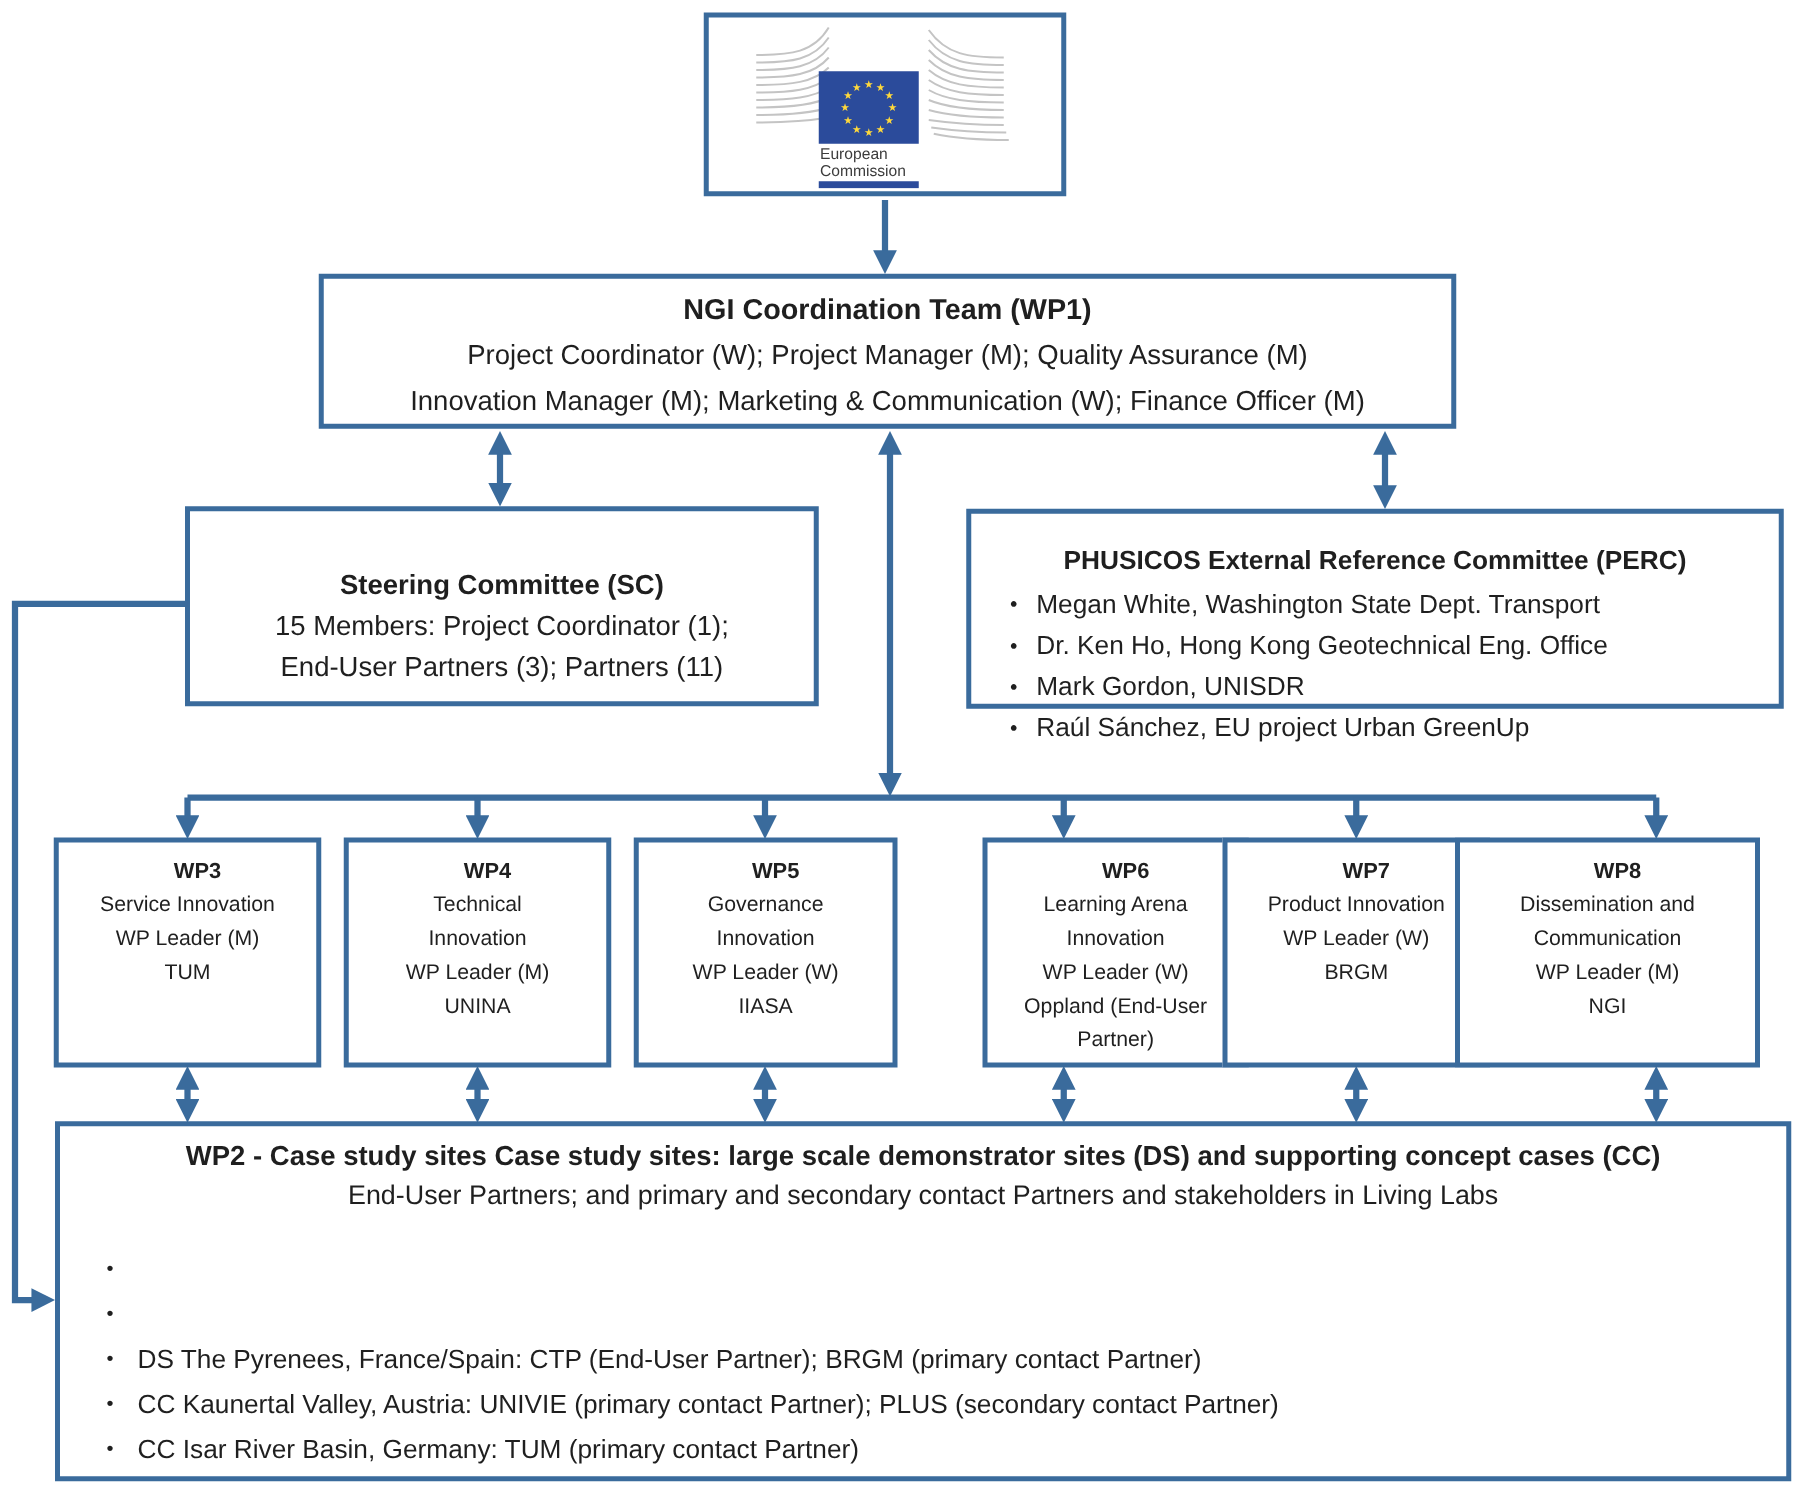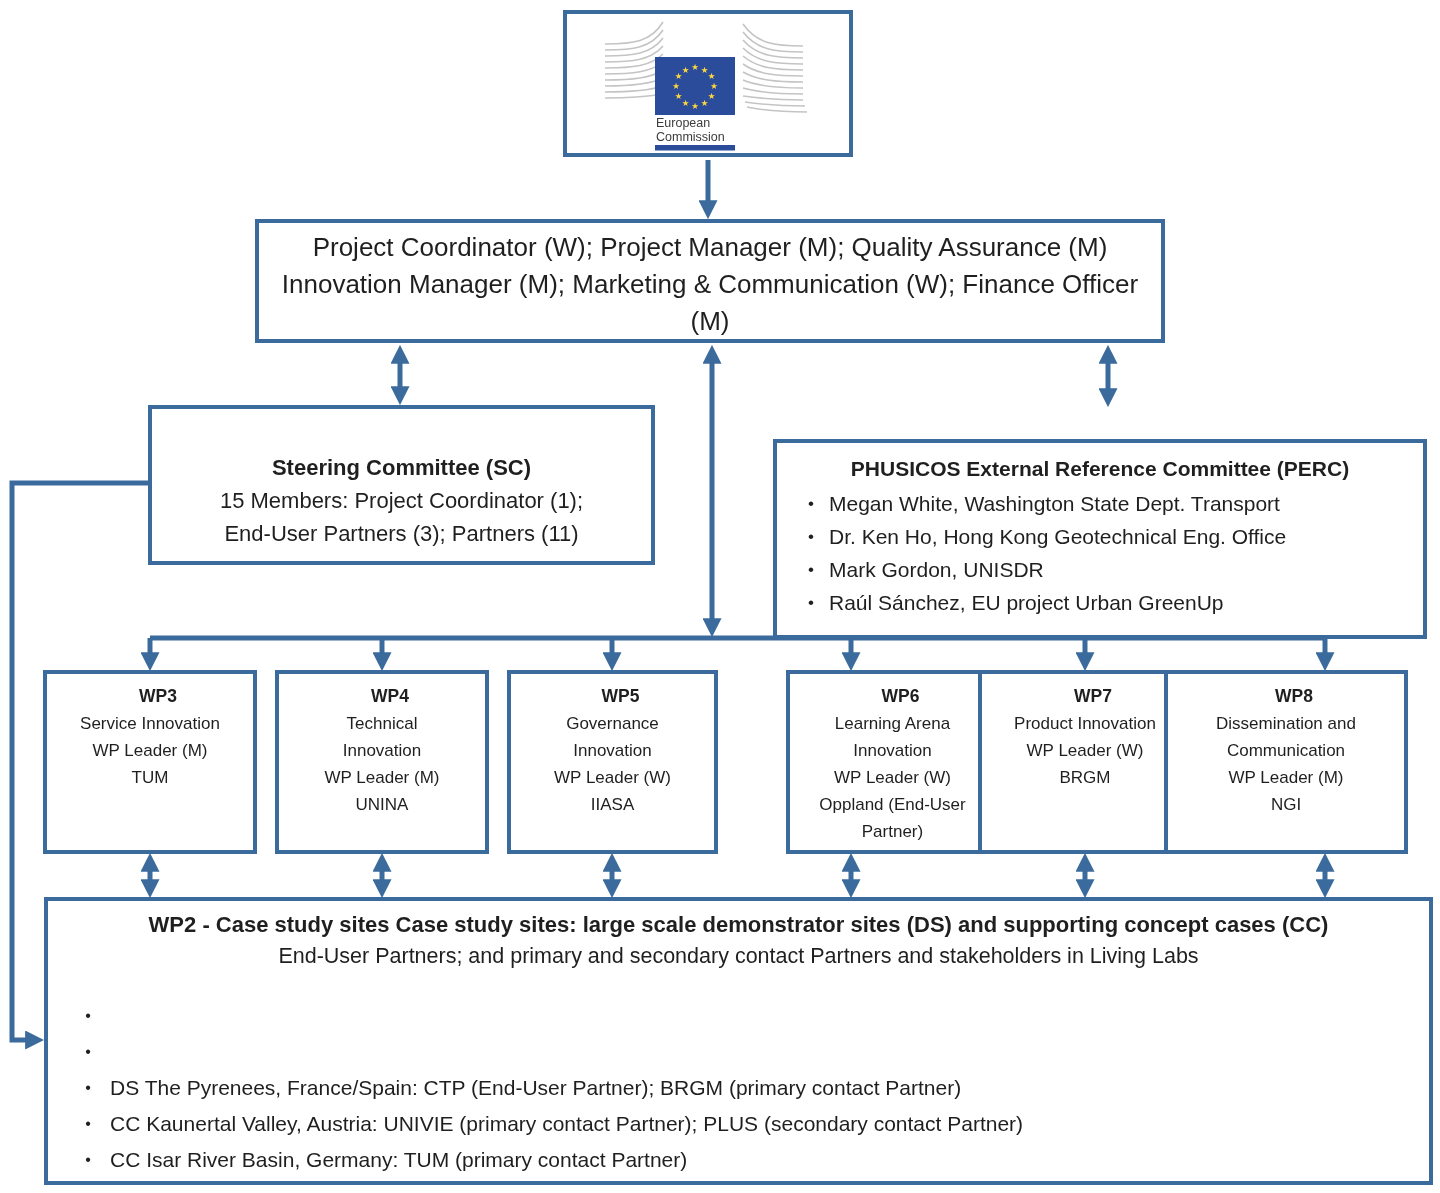--- a/index.html
+++ b/index.html
@@ -14,29 +14,29 @@
   .box-title{font-weight:bold;text-align:center;}
   .box-body{text-align:center;white-space:pre-line;}
 
   
   .logo-box{left:563px;top:10px;width:290px;height:147px;}
   .logo-box svg{display:block;width:100%;height:100%;}
 
   
   .wp1-box{left:255px;top:219px;width:910px;height:124px;padding-top:6px;}
   .wp1-box .box-title{font-size:23px;line-height:36px;}
-  .wp1-box .box-body{font-size:26px;line-height:37px;}
+  .wp1-box .box-body{font-size:22px;line-height:37px;}
 
   
   .sc-box{left:148px;top:405px;width:507px;height:160px;padding-top:42px;}
   .sc-box .box-title{font-size:22px;line-height:33px;}
   .sc-box .box-body{font-size:22px;line-height:33px;}
 
   
-  .perc-box{left:773px;top:407px;width:654px;height:200px;padding-top:12px;margin-top:32px;}
+  .perc-box{left:773px;top:407px;width:654px;height:160px;padding-top:24px;}
   .perc-box .box-title{font-size:21px;line-height:28px;margin-bottom:4px;}
   .perc-row{display:flex;font-size:21px;line-height:33px;padding-left:16px;}
   .perc-row .dot{width:36px;text-align:center;flex:none;font-size:17px;}
 
   
   .wp-box{top:670px;height:184px;padding-top:9px;}
   .wp-box .box-title{font-size:17.5px;line-height:27px;padding-left:16px;}
   .wp-box .box-body{font-size:17px;line-height:27px;}
   .wp3{left:43px;width:214px;}
   .wp4{left:275px;width:214px;}
@@ -131,20 +131,21 @@
       </g>
       <g fill="#3c3c3c" font-size="12.5">
         <text x="89" y="113">European</text>
         <text x="89" y="127">Commission</text>
       </g>
       <rect x="88" y="131" width="80" height="5.5" fill="#2B4B9B"></rect>
     </svg>
   </div>
 
   <div class="box wp1-box">
+    <div class="box-title">NGI Coordination Team (WP1)</div>
     <div class="box-body">Project Coordinator (W); Project Manager (M); Quality Assurance (M)
 Innovation Manager (M); Marketing &amp; Communication (W); Finance Officer (M)</div>
   </div>
 
   <div class="box sc-box">
     <div class="box-title">Steering Committee (SC)</div>
     <div class="box-body">15 Members: Project Coordinator (1);
 End-User Partners (3); Partners (11)</div>
   </div>
 

